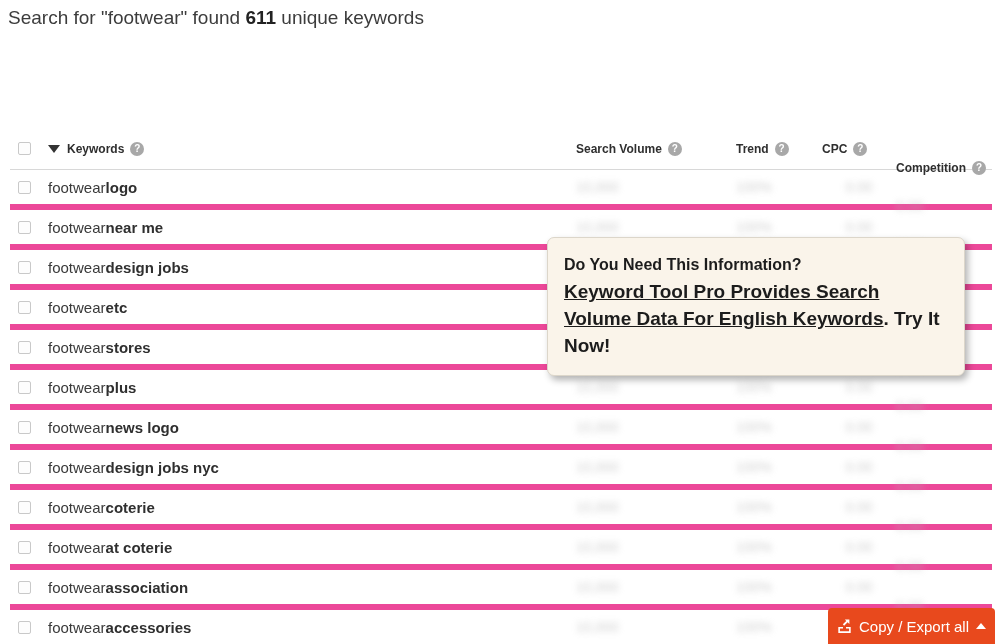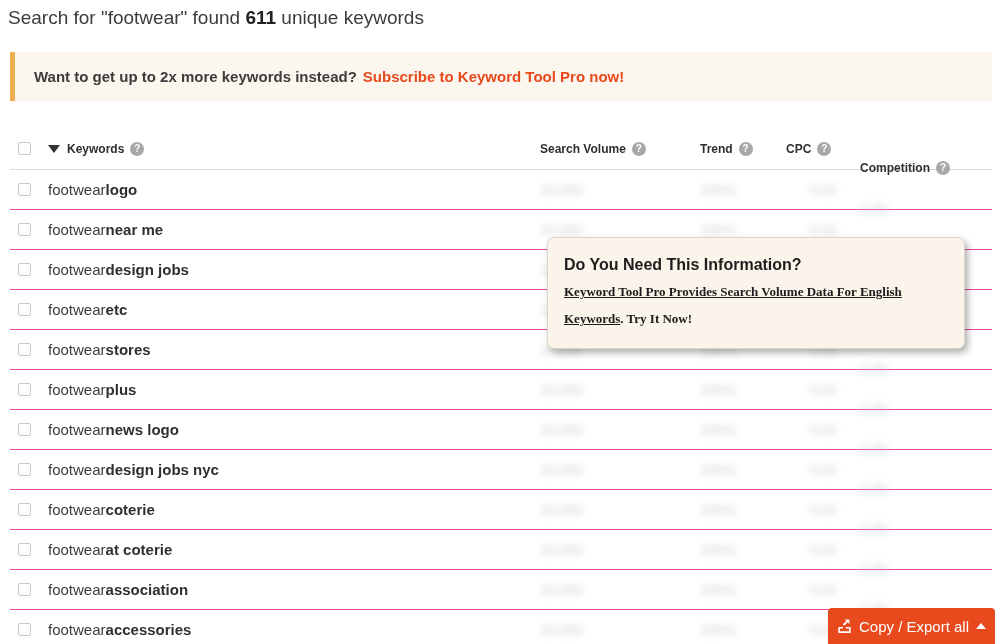--- a/index.html
+++ b/index.html
@@ -68,21 +68,21 @@
     left: 10px;
     top: 128px;
     width: 982px;
   }
 
   .kw-row {
     position: relative;
     height: 40px;
     display: flex;
     align-items: center;
-    border-bottom: 1px solid #ec4899;
+    border-bottom: 6px solid #ec4899;
   }
   .kw-row.header {
     height: 42px;
     border-bottom: 1px solid #d8d8d8;
   }
 
   .cell-check {
     width: 38px;
     flex: 0 0 38px;
     display: flex;
@@ -138,21 +138,21 @@
     background: #a8a8a8;
     color: #ffffff;
     font-size: 10px;
     font-weight: 700;
     line-height: 14px;
     margin-left: 6px;
     flex: 0 0 14px;
     font-family: "Liberation Sans", sans-serif;
   }
 
-  .cell-vol    { flex: 0 0 160px; width: 160px; }
+  .cell-vol    { flex: 0 0 160px; width: 160px; margin-left: 36px; }
   .cell-trend  { flex: 0 0 86px;  width: 86px;  }
   .cell-cpc    { flex: 0 0 74px;  width: 74px; text-align: center;  }
   .cell-comp   { flex: 0 0 132px; width: 132px; margin-top: 38px; }
 
   .kw-row.header .cell-vol,
   .kw-row.header .cell-trend,
   .kw-row.header .cell-cpc,
   .kw-row.header .cell-comp {
     display: flex;
     align-items: center;
@@ -183,25 +183,24 @@
     z-index: 40;
   }
   .popup-head {
     font-size: 16px;
     font-weight: 700;
     color: #1c1c1c;
     line-height: 26px;
     white-space: nowrap;
   }
   .popup-body {
-    font-size: 13px;
+    font-size: 19px;
     font-weight: 700;
     color: #1c1c1c;
     line-height: 27px;
-    font-family: Liberation Serif, serif;
   }
   .popup-body a {
     color: #1c1c1c;
     text-decoration: underline;
   }
 
   
   .export-btn {
     position: absolute;
     left: 828px;
@@ -229,24 +228,20 @@
     display: inline-block;
   }
 </style>
 </head>
 <body>
 
 <div id="page">
 
   <div class="page-title"><span>Search for "footwear" found </span><b>611</b><span> unique keywords</span></div>
 
-  <div class="promo-banner">
-    <span class="promo-text">Want to get up to 2x more keywords instead?</span>
-    <a class="promo-link" href="#" style="margin-left:6px;">Subscribe to Keyword Tool Pro now!</a>
-  </div>
 
   <div class="kw-table">
 
     <div class="kw-row header">
       <div class="cell-check">
         <span class="cb"></span>
       </div>
       <div class="cell-keyword">
         <span class="sort-caret"></span>
         <span class="hdr-label">Keywords</span>

